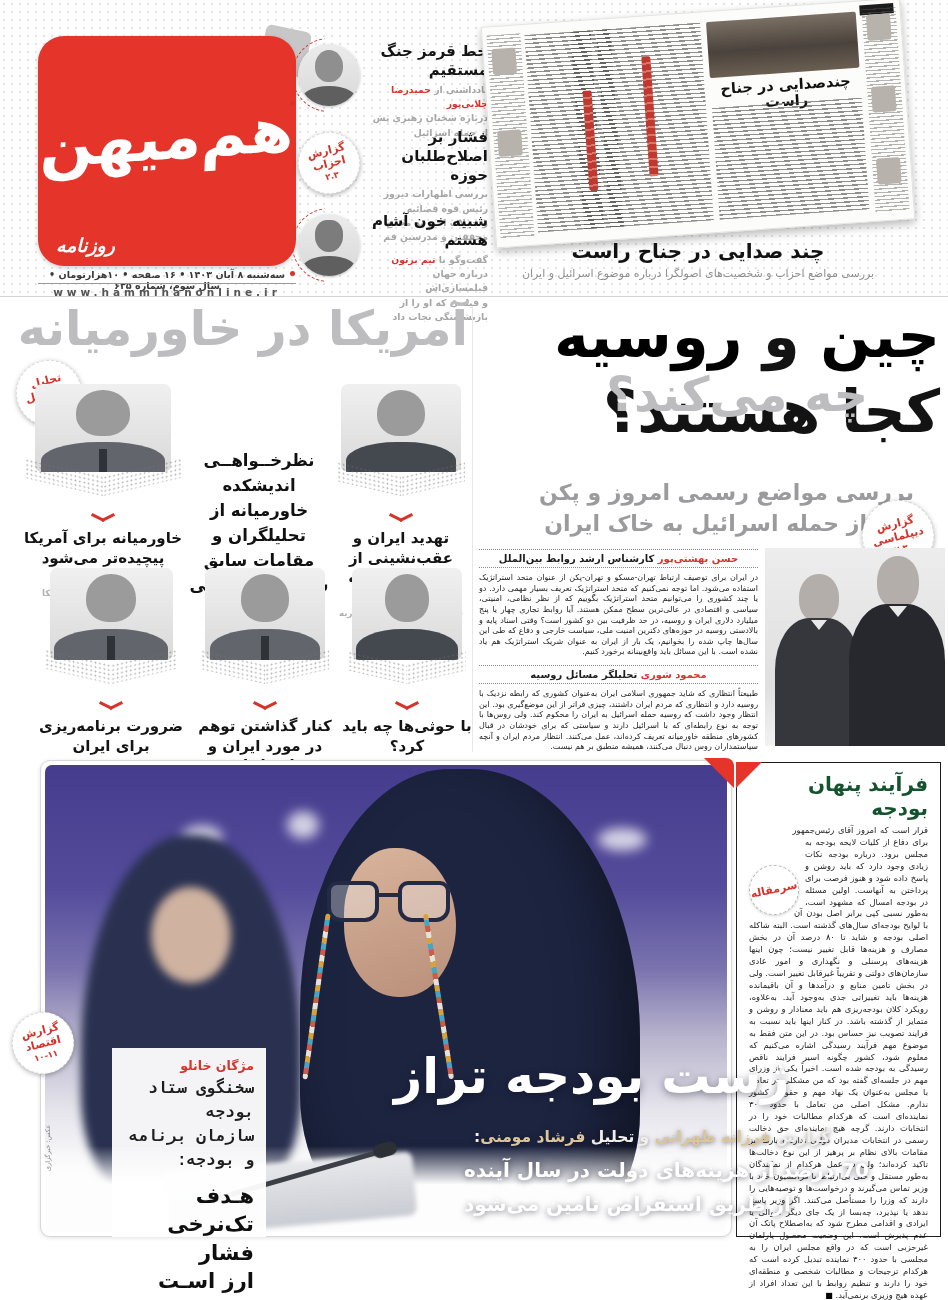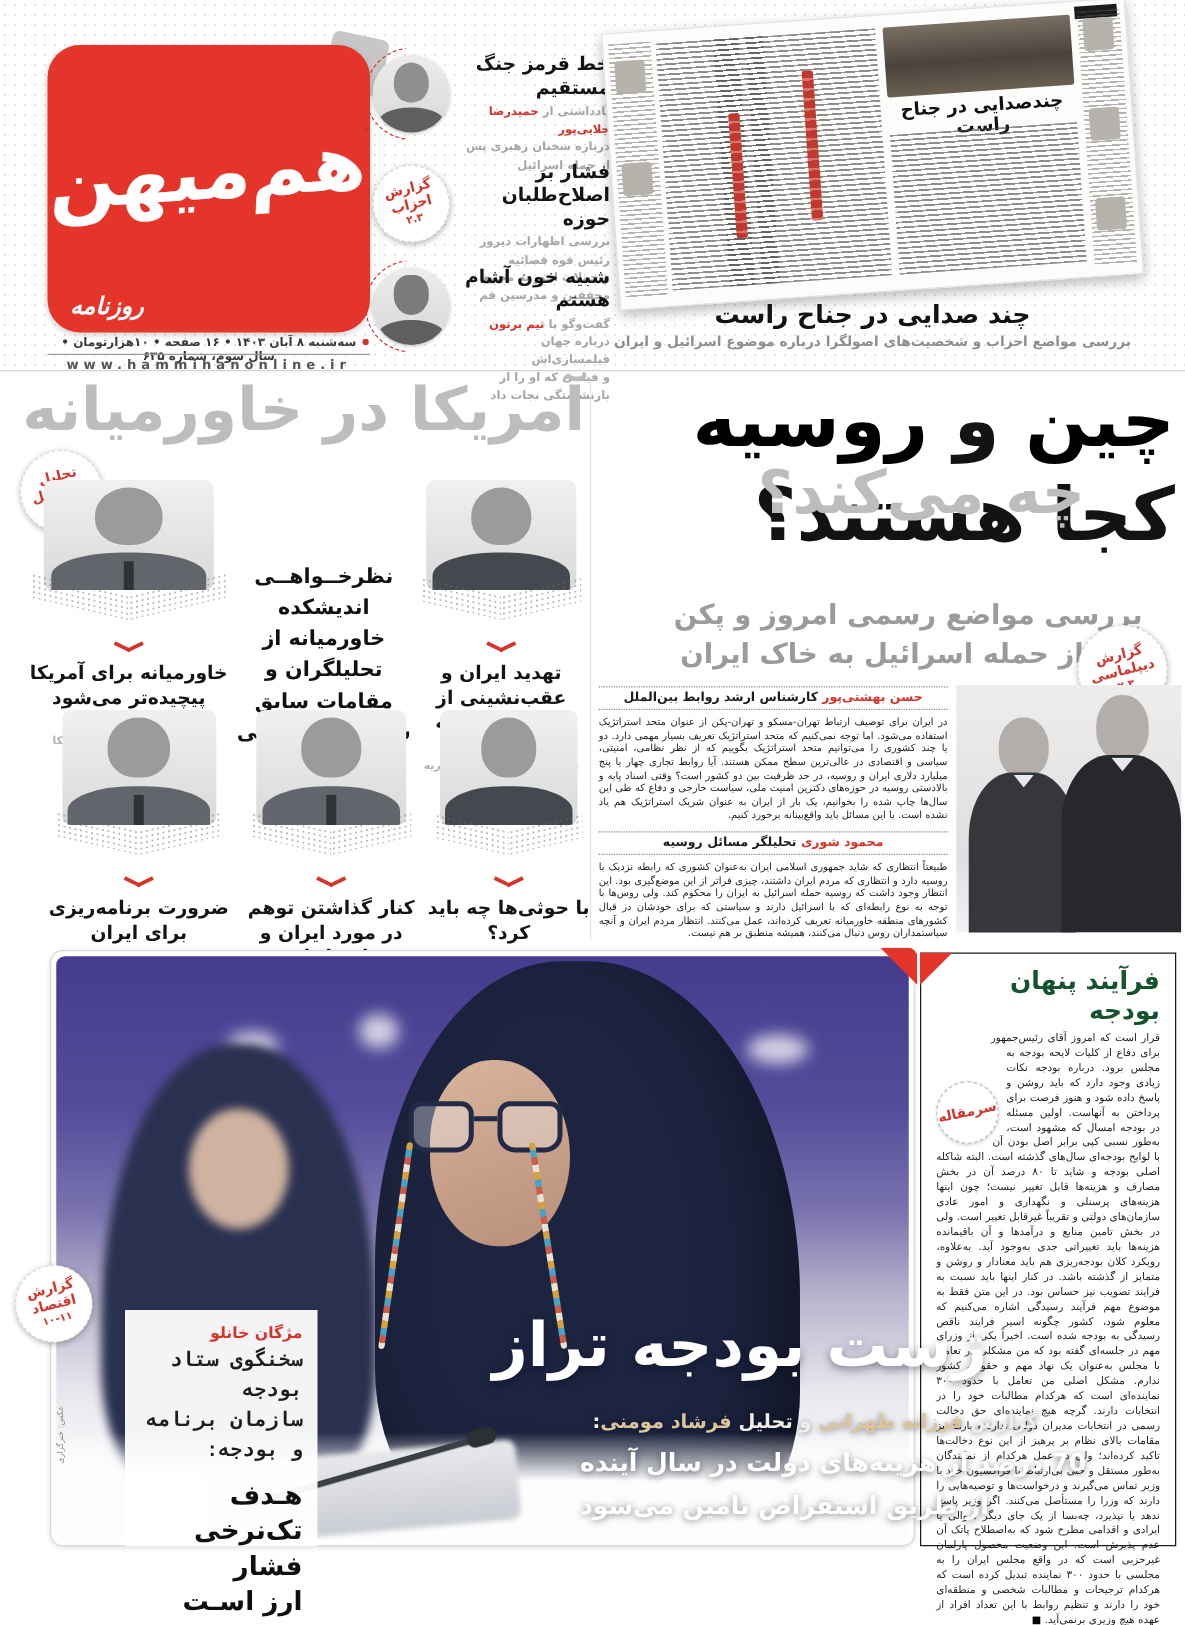--- a/index.html
+++ b/index.html
@@ -52,21 +52,21 @@
       repeating-linear-gradient(90deg, transparent 0 30px, #fcfcfb 30px 36px); }
   .t-photo { position:absolute; background:linear-gradient(180deg,#7a6f63,#4a423c 55%,#6b5f52); border-radius:2px; }
   .t-head { position:absolute; font-size:14.5px; font-weight:900; color:#101010; text-align:center; transform:rotate(.4deg); }
   .t-vred { position:absolute; width:9px; background:repeating-linear-gradient(180deg,#c0392f 0 6px, #d8756d 6px 8px); border-radius:2px; }
   .t-side { position:absolute; top:8px; width:34px; bottom:8px; background-image:
       repeating-linear-gradient(180deg, rgba(90,90,90,.45) 0 1.2px, transparent 1.2px 3.6px); }
   .t-side .mug { position:absolute; left:4px; width:24px; height:26px; background:#b7b2ac; border-radius:3px; }
   .t-tag { position:absolute; top:4px; right:6px; width:34px; height:10px; background:#1c1c1c; }
   .prev-cap { position:absolute; left:488px; top:239px; width:420px; text-align:center; }
   .prev-cap .t { font-size:20px; font-weight:900; color:#121212; }
-  .prev-cap .s { font-size:11px; font-weight:700; color:#8e8e90; margin-top:4px; }
+  .prev-cap .s { font-size:11px; font-weight:400; color:#8e8e90; margin-top:4px; }
 
   
   .half-divider { position:absolute; left:472px; top:306px; height:446px; width:1px; background:#e7e7e7; }
   .lead-title { position:absolute; right:8px; top:296px; width:466px; text-align:right; font-weight:900; line-height:1.38; font-size:59px; letter-spacing:-1px; }
   .lead-title .red { color:#000000; } .lead-title .blk { color:#131313; }
   .lead-title .l2 { display:block; color:#131313; margin-top:-6px; }
   .lead-sub { position:absolute; right:34px; top:477px; width:440px; text-align:right; font-size:22px; font-weight:900; color:#9b9b9d; line-height:1.42; }
   .stamp.diplo { left:862px; top:500px; width:72px; height:72px; }
   .xiputin { position:absolute; left:765px; top:548px; width:180px; height:198px; background:linear-gradient(180deg,#ededed,#dfdfdf 70%,#f2f2f2); overflow:hidden; }
   .fig { position:absolute; }
@@ -129,21 +129,21 @@
   .glasses .bridge { position:absolute; left:42%; top:30%; width:16%; height:4px; background:#232a46; }
   .chain { position:absolute; left:4%; top:31%; width:5px; height:36%; border-radius:4px;
     background:repeating-linear-gradient(180deg,#d9a13c 0 6px,#4aa3c7 6px 12px,#c95d4a 12px 18px,#e6e2d8 18px 24px); transform:rotate(8deg); }
   .chain.c2 { left:40%; transform:rotate(-9deg); }
   .desk { position:absolute; left:0; bottom:0; width:100%; height:86px; background:linear-gradient(180deg,rgba(253,253,253,0),#fdfdfd 45%); }
   .laptop { position:absolute; left:120px; bottom:6px; width:250px; height:64px; background:linear-gradient(180deg,#e8e9ec,#c9ccd3); border-radius:8px; transform:rotate(-5deg); filter:blur(2px); }
   .mic { position:absolute; left:150px; bottom:52px; width:190px; height:5px; background:#3c3f45; border-radius:4px; transform:rotate(-16deg); filter:blur(.6px); }
   .mic::after { content:""; position:absolute; right:-16px; top:-5px; width:24px; height:14px; background:#2c2f34; border-radius:8px; }
 
   .stamp.econ { left:12px; top:1012px; width:62px; height:62px; z-index:6; }
-  .speaker-box { position:absolute; left:100px; top:1048px; width:154px; height:189px; background:rgba(255,255,255,.95);
+  .speaker-box { position:absolute; left:112px; top:1048px; width:154px; height:189px; background:rgba(255,255,255,.95);
     padding:10px 12px; z-index:5; }
   .sp-name { font-size:12.5px; font-weight:900; color:#d6342b; margin-bottom:4px; }
   .sp-role { font-size:16px; font-weight:800; color:#1d1d1d; line-height:1.5;font-family:Liberation Mono, monospace; }
   .sp-quote { font-size:21px; font-weight:900; color:#0f0f0f; line-height:1.35; margin-top:9px; }
   .photo-credit { position:absolute; left:44px; top:1125px; height:110px; writing-mode:vertical-rl; transform:rotate(180deg);
     font-size:6.5px; color:#888; z-index:6; }
   .photo-headline { position:absolute; right:54px; top:1048px; width:500px; text-align:left; font-size:49px; font-weight:900; color:#fff;
     text-shadow:0 2px 8px rgba(10,10,30,.45); z-index:4; letter-spacing:-1px; }
   .photo-sub { position:absolute; right:54px; top:1128px; width:420px; text-align:left; font-size:15.5px; font-weight:800; color:#f2efe9;
     text-shadow:0 1px 5px rgba(10,10,30,.5); z-index:4; }

